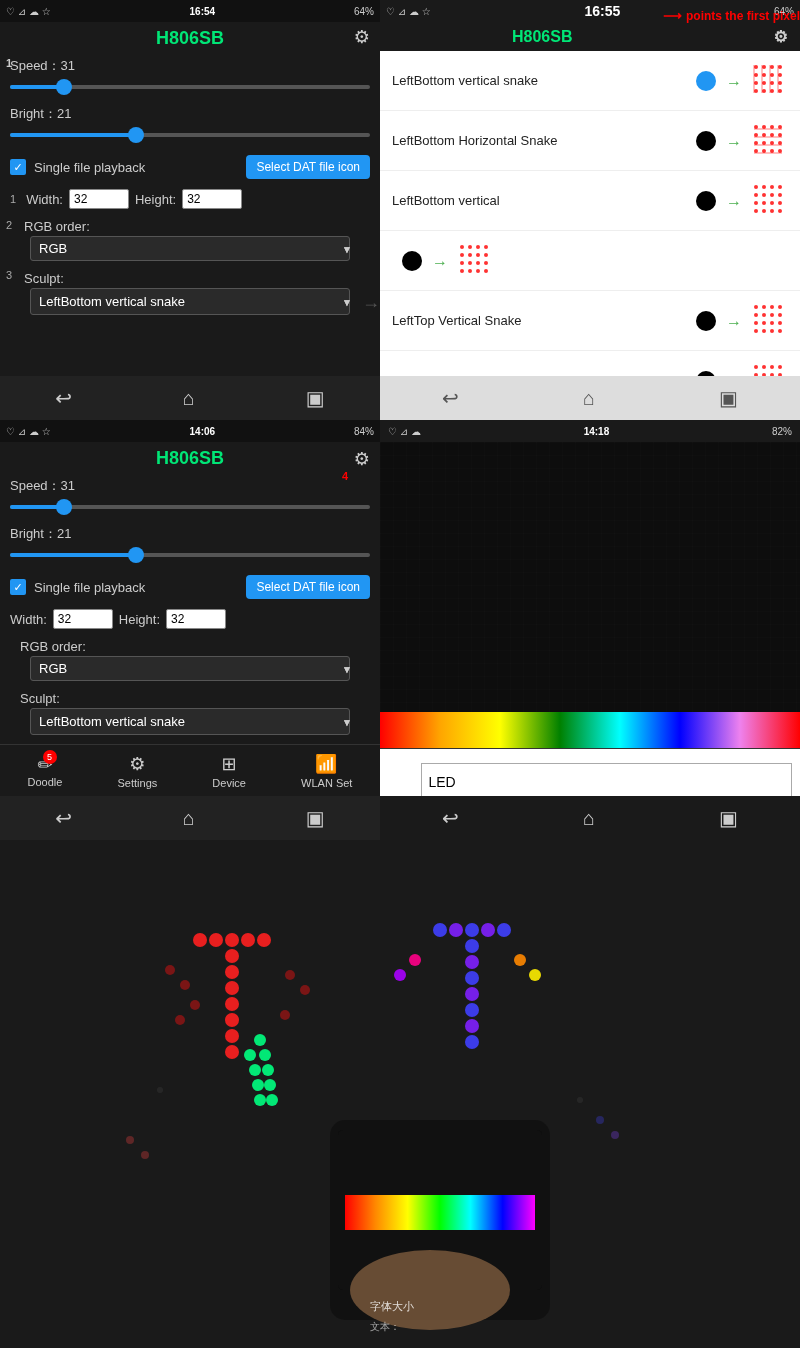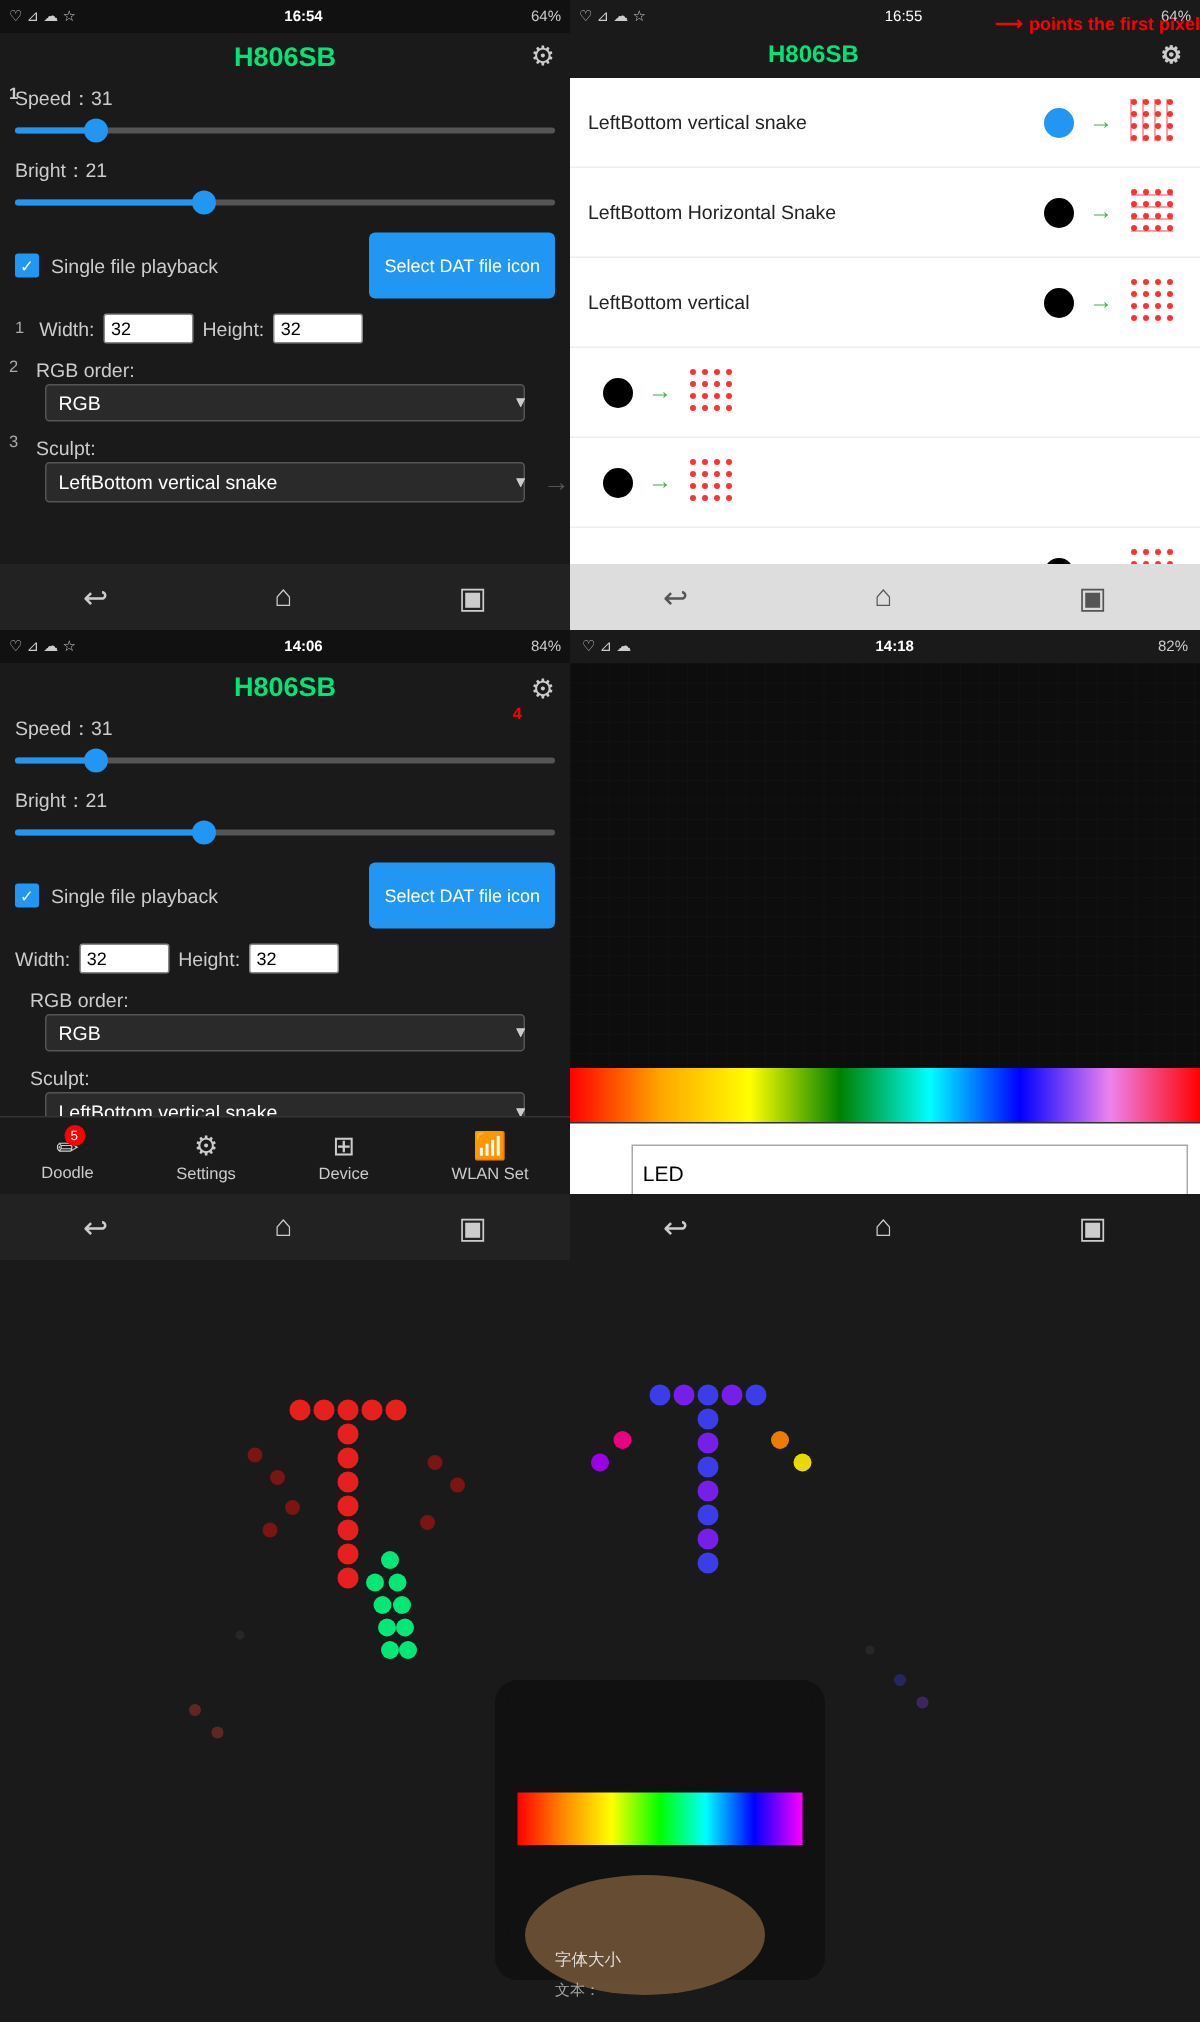--- a/index.html
+++ b/index.html
@@ -16,21 +16,21 @@
 
     .row-label { color: #ccc; font-size: 13px; padding: 4px 10px 2px; }
     .slider-container { padding: 2px 10px 6px; }
     .slider-track { background: #555; height: 4px; border-radius: 2px; position: relative; margin: 6px 0; }
     .slider-fill { background: #2196F3; height: 4px; border-radius: 2px; position: absolute; left: 0; }
     .slider-thumb { width: 16px; height: 16px; background: #2196F3; border-radius: 50%; position: absolute; top: -6px; transform: translateX(-50%); cursor: pointer; }
     .slider-thumb.bright { background: #2196F3; }
 
     .checkbox-row { display: flex; align-items: center; gap: 8px; padding: 6px 10px; }
     .checkbox-box { width: 16px; height: 16px; background: #2196F3; border-radius: 2px; display: flex; align-items: center; justify-content: center; color: #fff; font-size: 11px; }
-    .select-dat-btn { margin-left: auto; background: #2196F3; color: #fff; border: none; border-radius: 4px; padding: 15px 10px; font-size: 12px; cursor: pointer; }
+    .select-dat-btn { margin-left: auto; background: #2196F3; color: #fff; border: none; border-radius: 4px; padding: 5px 10px; font-size: 12px; cursor: pointer; }
 
     .width-height-row { display: flex; align-items: center; padding: 4px 10px; gap: 6px; color: #ccc; font-size: 13px; }
     .wh-input { background: #fff; color: #000; border: 1px solid #888; width: 60px; padding: 2px 4px; font-size: 12px; border-radius: 2px; }
 
     .rgb-label { color: #ccc; font-size: 13px; padding: 4px 10px 2px; }
     .rgb-select { background: #2a2a2a; color: #fff; border: 1px solid #555; width: calc(100% - 20px); margin: 0 10px; padding: 4px 8px; font-size: 13px; border-radius: 3px; appearance: none; }
     .select-wrap { position: relative; margin: 0 10px; }
     .select-wrap::after { content: '▼'; position: absolute; right: 8px; top: 50%; transform: translateY(-50%); color: #ccc; font-size: 10px; pointer-events: none; }
 
     .sculpt-label { color: #ccc; font-size: 13px; padding: 6px 10px 2px; }
@@ -181,21 +181,21 @@
 
   <div class="panel-right">
 
     <div class="annotation">
       <span class="annotation-text" style="color:red;font-size:13px;font-weight:bold;">⟶</span>
       <span class="annotation-text">points the first pixel</span>
     </div>
 
     <div style="background:#1a1a1a;padding:2px 6px;height:22px;display:flex;justify-content:space-between;align-items:center;">
       <span style="color:#ccc;font-size:10px;">♡ ⊿ ☁ ☆</span>
-      <span style="color:#fff;font-weight:normal;font-size:10px;">16:55</span>
+      <span style="color:#fff;font-weight:bold;font-size:14px;">16:55</span>
       <span style="color:#ccc;font-size:10px;">64%</span>
     </div>
     <div style="background:#1a1a1a;color:#00e676;text-align:center;font-size:16px;font-weight:bold;padding:5px;display:flex;justify-content:space-between;align-items:center;padding:5px 12px;">
       <span style="color:#00e676;font-size:16px;font-weight:bold;margin-left:120px;">H806SB</span>
       <span style="color:#ccc;font-size:16px;">⚙</span>
     </div>
 
     <div id="dropdown-items">
     <div class="dropdown-item">
           <span class="dropdown-item-text">LeftBottom vertical snake</span>
@@ -296,20 +296,21 @@
                 <circle cx="24" cy="24" r="2"></circle>
                 <circle cx="32" cy="24" r="2"></circle>
                 <circle cx="8" cy="32" r="2"></circle>
                 <circle cx="16" cy="32" r="2"></circle>
                 <circle cx="24" cy="32" r="2"></circle>
                 <circle cx="32" cy="32" r="2"></circle>
               </g>
             </svg></div>
         </div>
         <div class="dropdown-item">
+          <span class="dropdown-item-text">LeftTop Vertical Snake</span>
           <div class="radio-dot"></div>
           <span class="green-arrow">→</span>
           <div><svg width="40" height="40" viewBox="0 0 40 40">
               <rect width="40" height="40" fill="white"></rect>
               <g fill="red" opacity="0.8">
                 <circle cx="8" cy="8" r="2"></circle>
                 <circle cx="8" cy="16" r="2"></circle>
                 <circle cx="8" cy="24" r="2"></circle>
                 <circle cx="8" cy="32" r="2"></circle>
                 <circle cx="16" cy="8" r="2"></circle>

